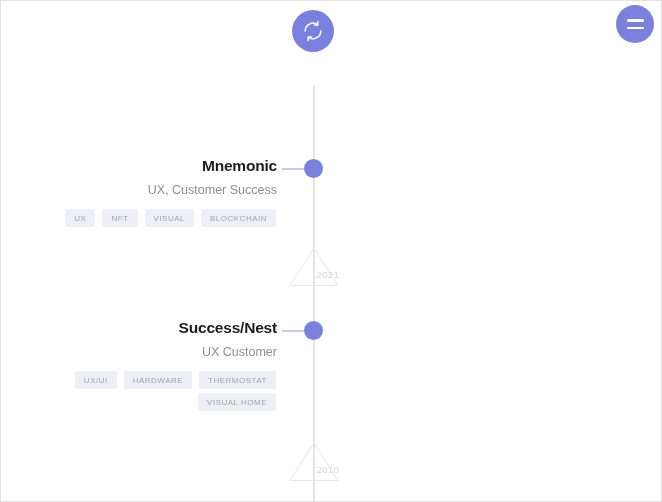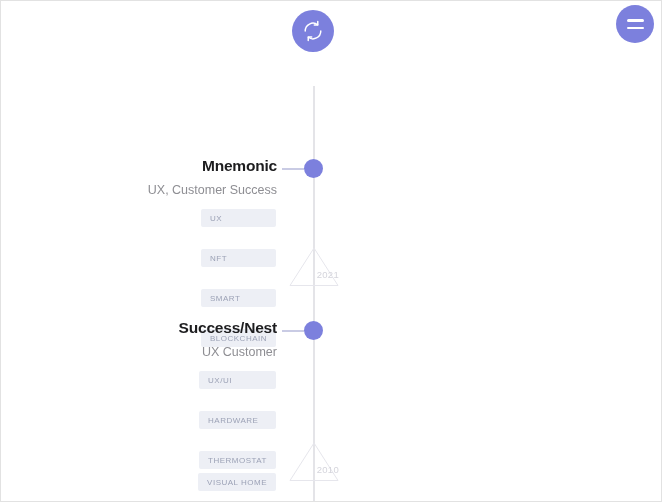--- a/index.html
+++ b/index.html
@@ -132,23 +132,23 @@
     right: 387px;
     top: 52px;
     width: 420px;
     display: flex;
     flex-direction: column;
     align-items: flex-end;
     gap: 4px;
   }
   .tag-row {
     display: flex;
-    flex-direction: column;
+    flex-direction: row;
     justify-content: flex-end;
-    gap: 22px;
+    gap: 7px;
     padding-left: 11px;
   }
   .tag {
     background: #edeff5;
     color: #9ca2b6;
     font-size: 8px;
     letter-spacing: 0.5px;
     padding: 5px 9px 4px 9px;
     border-radius: 2px;
     white-space: nowrap;
@@ -207,21 +207,21 @@
     <div class="entry-head">
       <div class="entry-title">Mnemonic</div>
       <div class="connector"></div>
       <div class="node-dot"></div>
     </div>
     <div class="entry-subtitle">UX, Customer Success</div>
     <div class="tag-rows">
       <div class="tag-row">
         <span class="tag">UX</span>
         <span class="tag">NFT</span>
-        <span class="tag">SMART</span>
+        <span class="tag">VISUAL</span>
         <span class="tag">BLOCKCHAIN</span>
       </div>
     </div>
   </div>
 
   <div class="year-marker year-2021">
     <span>
       <svg width="50" height="40" viewBox="0 0 50 40" fill="none" stroke="#e6e6ec" stroke-width="1">
         <polygon points="25,1 49,38.5 1,38.5"></polygon>
       </svg>

